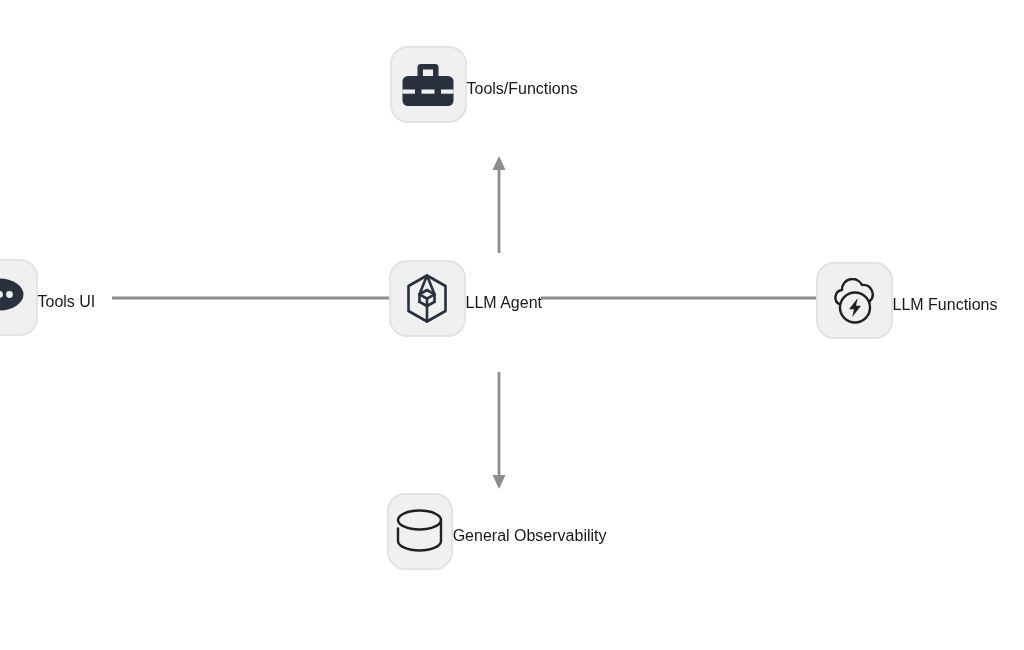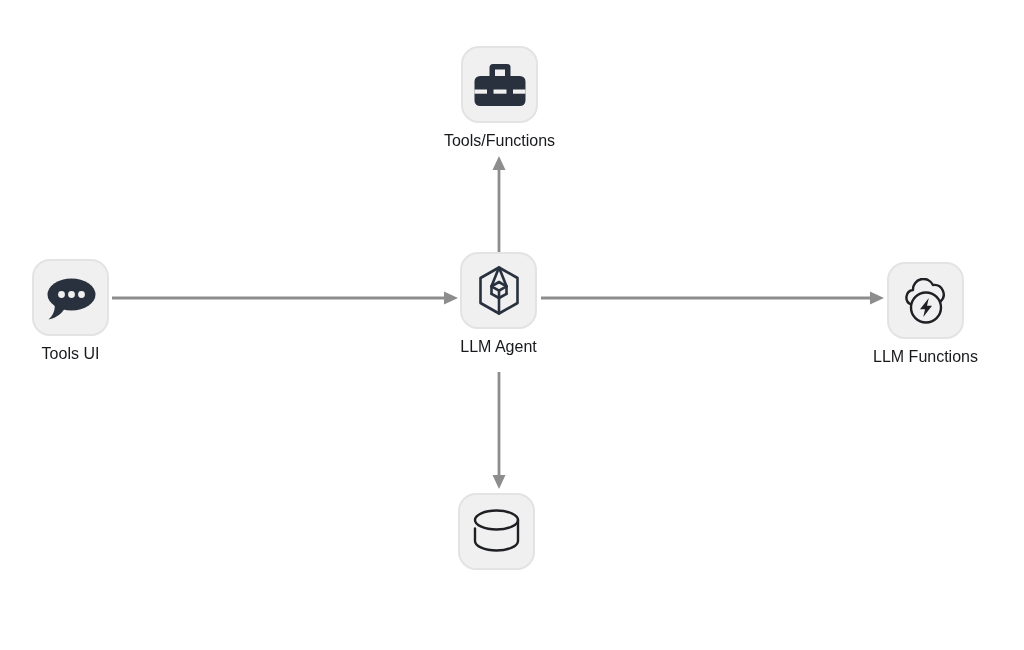--- a/index.html
+++ b/index.html
@@ -7,21 +7,21 @@
     width: 1024px; height: 650px;
     background: #ffffff;
     overflow: hidden;
     position: relative;
     font-family: "Liberation Sans", sans-serif;
   }
   .edges { position: absolute; left: 0; top: 0; }
   .edge-line { stroke: var(--arrow, #8d8d8d); stroke-width: 2.8; }
   .edge-head { fill: var(--arrow, #8d8d8d); }
 
-  .node { position: absolute; width: 220px; display: flex; flex-direction: column; align-items: center; }
+  .node { position: absolute; width: 220px; display: flex; flex-direction: row; align-items: center; }
   .node-box {
     width: 77px; height: 77px; box-sizing: border-box;
     background: var(--node-fill, #f0f0f1);
     border: 2px solid var(--node-border, #e3e3e6);
     border-radius: 18px;
     display: flex; align-items: center; justify-content: center;
   }
   .node-label {
     margin-top: 9px; font-size: 16px; line-height: 18px;
     color: var(--label, #17191c); white-space: nowrap;
@@ -29,21 +29,21 @@
 
   .fill-dark  { fill: var(--icon-fill, #29313e); }
   .fill-bg    { fill: var(--node-fill, #f0f0f1); }
   .stroke-navy  { stroke: var(--icon-fill, #29313e); fill: none; stroke-width: 2.6; stroke-linejoin: round; stroke-linecap: round; }
   .stroke-black { stroke: var(--icon-stroke, #1f2023); fill: none; stroke-width: 2.4; stroke-linejoin: round; stroke-linecap: round; }
   .circle-bg    { fill: var(--node-fill, #f0f0f1); stroke: var(--icon-stroke, #1f2023); stroke-width: 2.4; }
   .bolt         { fill: var(--icon-stroke, #1f2023); }
 
   #n-tools        { left: 389.5px; top: 46px; }
   #n-chat         { left: -39.5px; top: 259px; }
-  #n-agent        { left: 388.5px; top: 252px; }
+  #n-agent        { left: 388.5px; top: 260px; }
   #n-provider     { left: 815.5px; top: 262px; }
   #n-observability{ left: 386.5px; top: 493px; }
 </style>
 </head>
 <body>
 
 <div class="canvas">
 
   <svg class="edges" width="1024" height="650" viewBox="0 0 1024 650">
     <g>
@@ -115,15 +115,16 @@
     <div class="node-label">LLM Functions</div>
   </div>
 
   <div class="node" id="n-observability">
     <div class="node-box">
       <svg width="47" height="45" viewBox="0 0 47 45">
         <ellipse class="stroke-black" cx="23.5" cy="11" rx="21.5" ry="9.5"></ellipse>
         <path class="stroke-black" d="M45 11 V32 A21.5 9.5 0 0 1 2 32 V19.5"></path>
       </svg>
     </div>
+    <div class="node-label">General Observability</div>
   </div>
 
 </div>
 
 </body></html>

